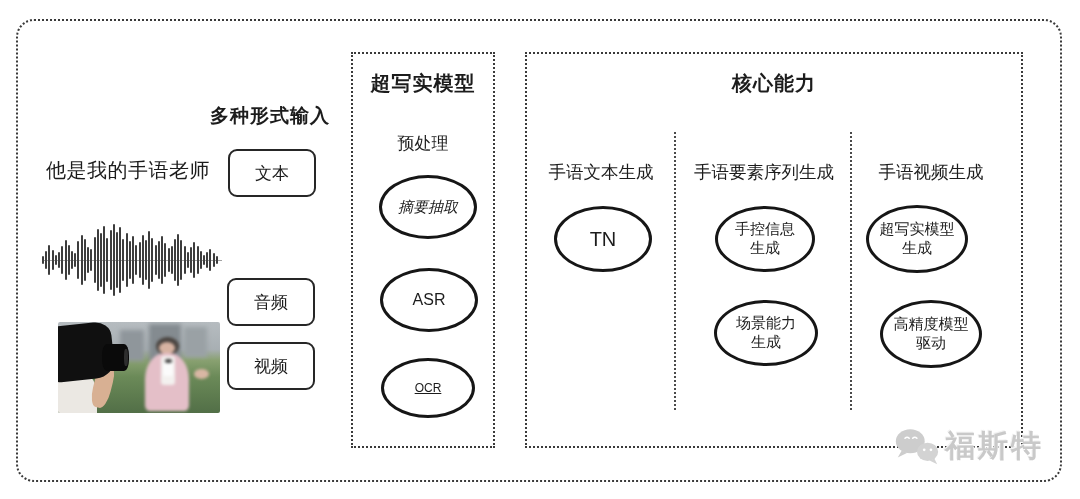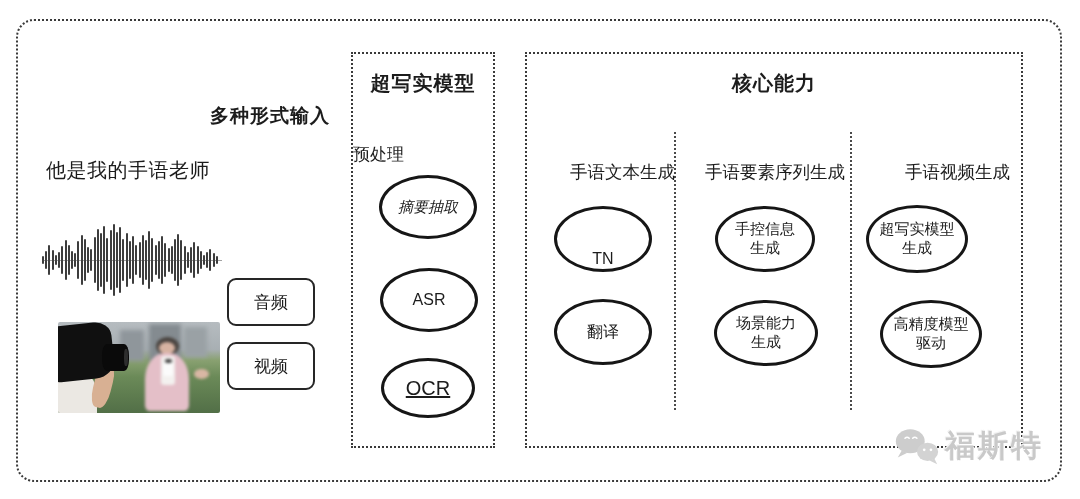--- a/index.html
+++ b/index.html
@@ -62,40 +62,40 @@
   .ph-lens { position:absolute; left:27%; top:24%; width:17%; height:30%; background:#0a0a0a; border-radius:18%/42%; }
   .ph-lens::after { content:""; position:absolute; right:6%; top:18%; width:12%; height:64%; background:#2e2e2e; border-radius:40%; }
   
   .cap-box { position:absolute; border:2px dotted #3a3a3a; background:transparent; }
   .scene-box { left:351px; top:52px; width:140px; height:392px; }
   .core-box  { left:525px; top:52px; width:494px; height:392px; }
   .cap-title {
     position:absolute; left:0; right:0; top:16px; text-align:center;
     font-weight:bold; font-size:20px; letter-spacing:1px;
   }
-  .scene-subtitle { position:absolute; left:0; right:0; top:89px; font-size:17px; }
+  .scene-subtitle { position:absolute; left:0; right:0; top:78px; text-align:center; font-size:17px; }
   .node {
     position:absolute; border:3px solid #161616; border-radius:50%; background:#fff;
     display:flex; flex-direction:column; align-items:center; justify-content:center;
     font-size:15px; line-height:1.25; text-align:center;
   }
   
   .n-s0 { left:26px; top:121px; width:92px; height:58px;font-style:italic; }
   .n-s1 { left:27px; top:214px; width:92px; height:58px; font-size:16px; }
-  .n-s2 { left:28px; top:304px; width:88px; height:54px; font-size:20px;text-decoration:underline; }
+  .n-s2 { left:28px; top:304px; width:88px; height:54px; font-size:12px;text-decoration:underline; }
   
   .divider { position:absolute; top:78px; height:278px; width:0; border-left:2px dotted #4a4a4a; }
   .div-1 { left:147px; }
   .div-2 { left:323px; }
-  .col-header { position:absolute; top:106px; text-align:right; font-size:17.5px; }
+  .col-header { position:absolute; top:106px; text-align:center; font-size:17.5px; }
   .h-0 { left:0px;   width:148px; }
   .h-1 { left:156px; width:162px; }
   .h-2 { left:325px; width:158px; }
   
-  .n-c00 { left:27px;  top:152px; width:92px; height:60px; font-size:16px;justify-content:flex-end; }
+  .n-c00 { left:27px;  top:152px; width:92px; height:60px; font-size:20px; }
   .n-c01 { left:27px;  top:245px; width:92px; height:60px; font-size:16px; }
   .n-c10 { left:188px; top:152px; width:94px; height:60px; }
   .n-c11 { left:187px; top:246px; width:98px; height:60px; }
   .n-c20 { left:339px; top:151px; width:96px; height:62px; }
   .n-c21 { left:353px; top:246px; width:96px; height:62px; }
   
   .watermark {
     position:absolute; left:892px; top:424px; display:flex; align-items:center;
     gap:3px; z-index:5;
   }
@@ -183,20 +183,23 @@
       <div class="ph-shirt"></div>
       <div class="ph-mic"></div>
       <div class="ph-hand"></div>
     </div>
     <div class="ph-shoulder"></div>
     <div class="ph-arm"></div>
     <div class="ph-camera"></div>
     <div class="ph-lens"></div>
   </div>
 
+  <div class="input-box b-text">
+    <span>文本</span>
+  </div>
   <div class="input-box b-audio">
     <span>音频</span>
   </div>
   <div class="input-box b-video">
     <span>视频</span>
   </div>
 
   <div class="cap-box scene-box">
     <div class="cap-title">超写实模型</div>
     <div class="scene-subtitle">预处理</div>
@@ -215,23 +218,20 @@
     <div class="cap-title">核心能力</div>
     <div class="divider div-1"></div>
     <div class="divider div-2"></div>
 
     <div class="col-header h-0">手语文本生成</div>
     <div class="col-header h-1">手语要素序列生成</div>
     <div class="col-header h-2">手语视频生成</div>
 
     <div class="node n-c00">
       <span>TN</span>
-    </div>
-    <div class="node n-c01">
-      <span>翻译</span>
     </div>
     <div class="node n-c10">
       <span>手控信息</span>
       <span>生成</span>
     </div>
     <div class="node n-c11">
       <span>场景能力</span>
       <span>生成</span>
     </div>
     <div class="node n-c20">

